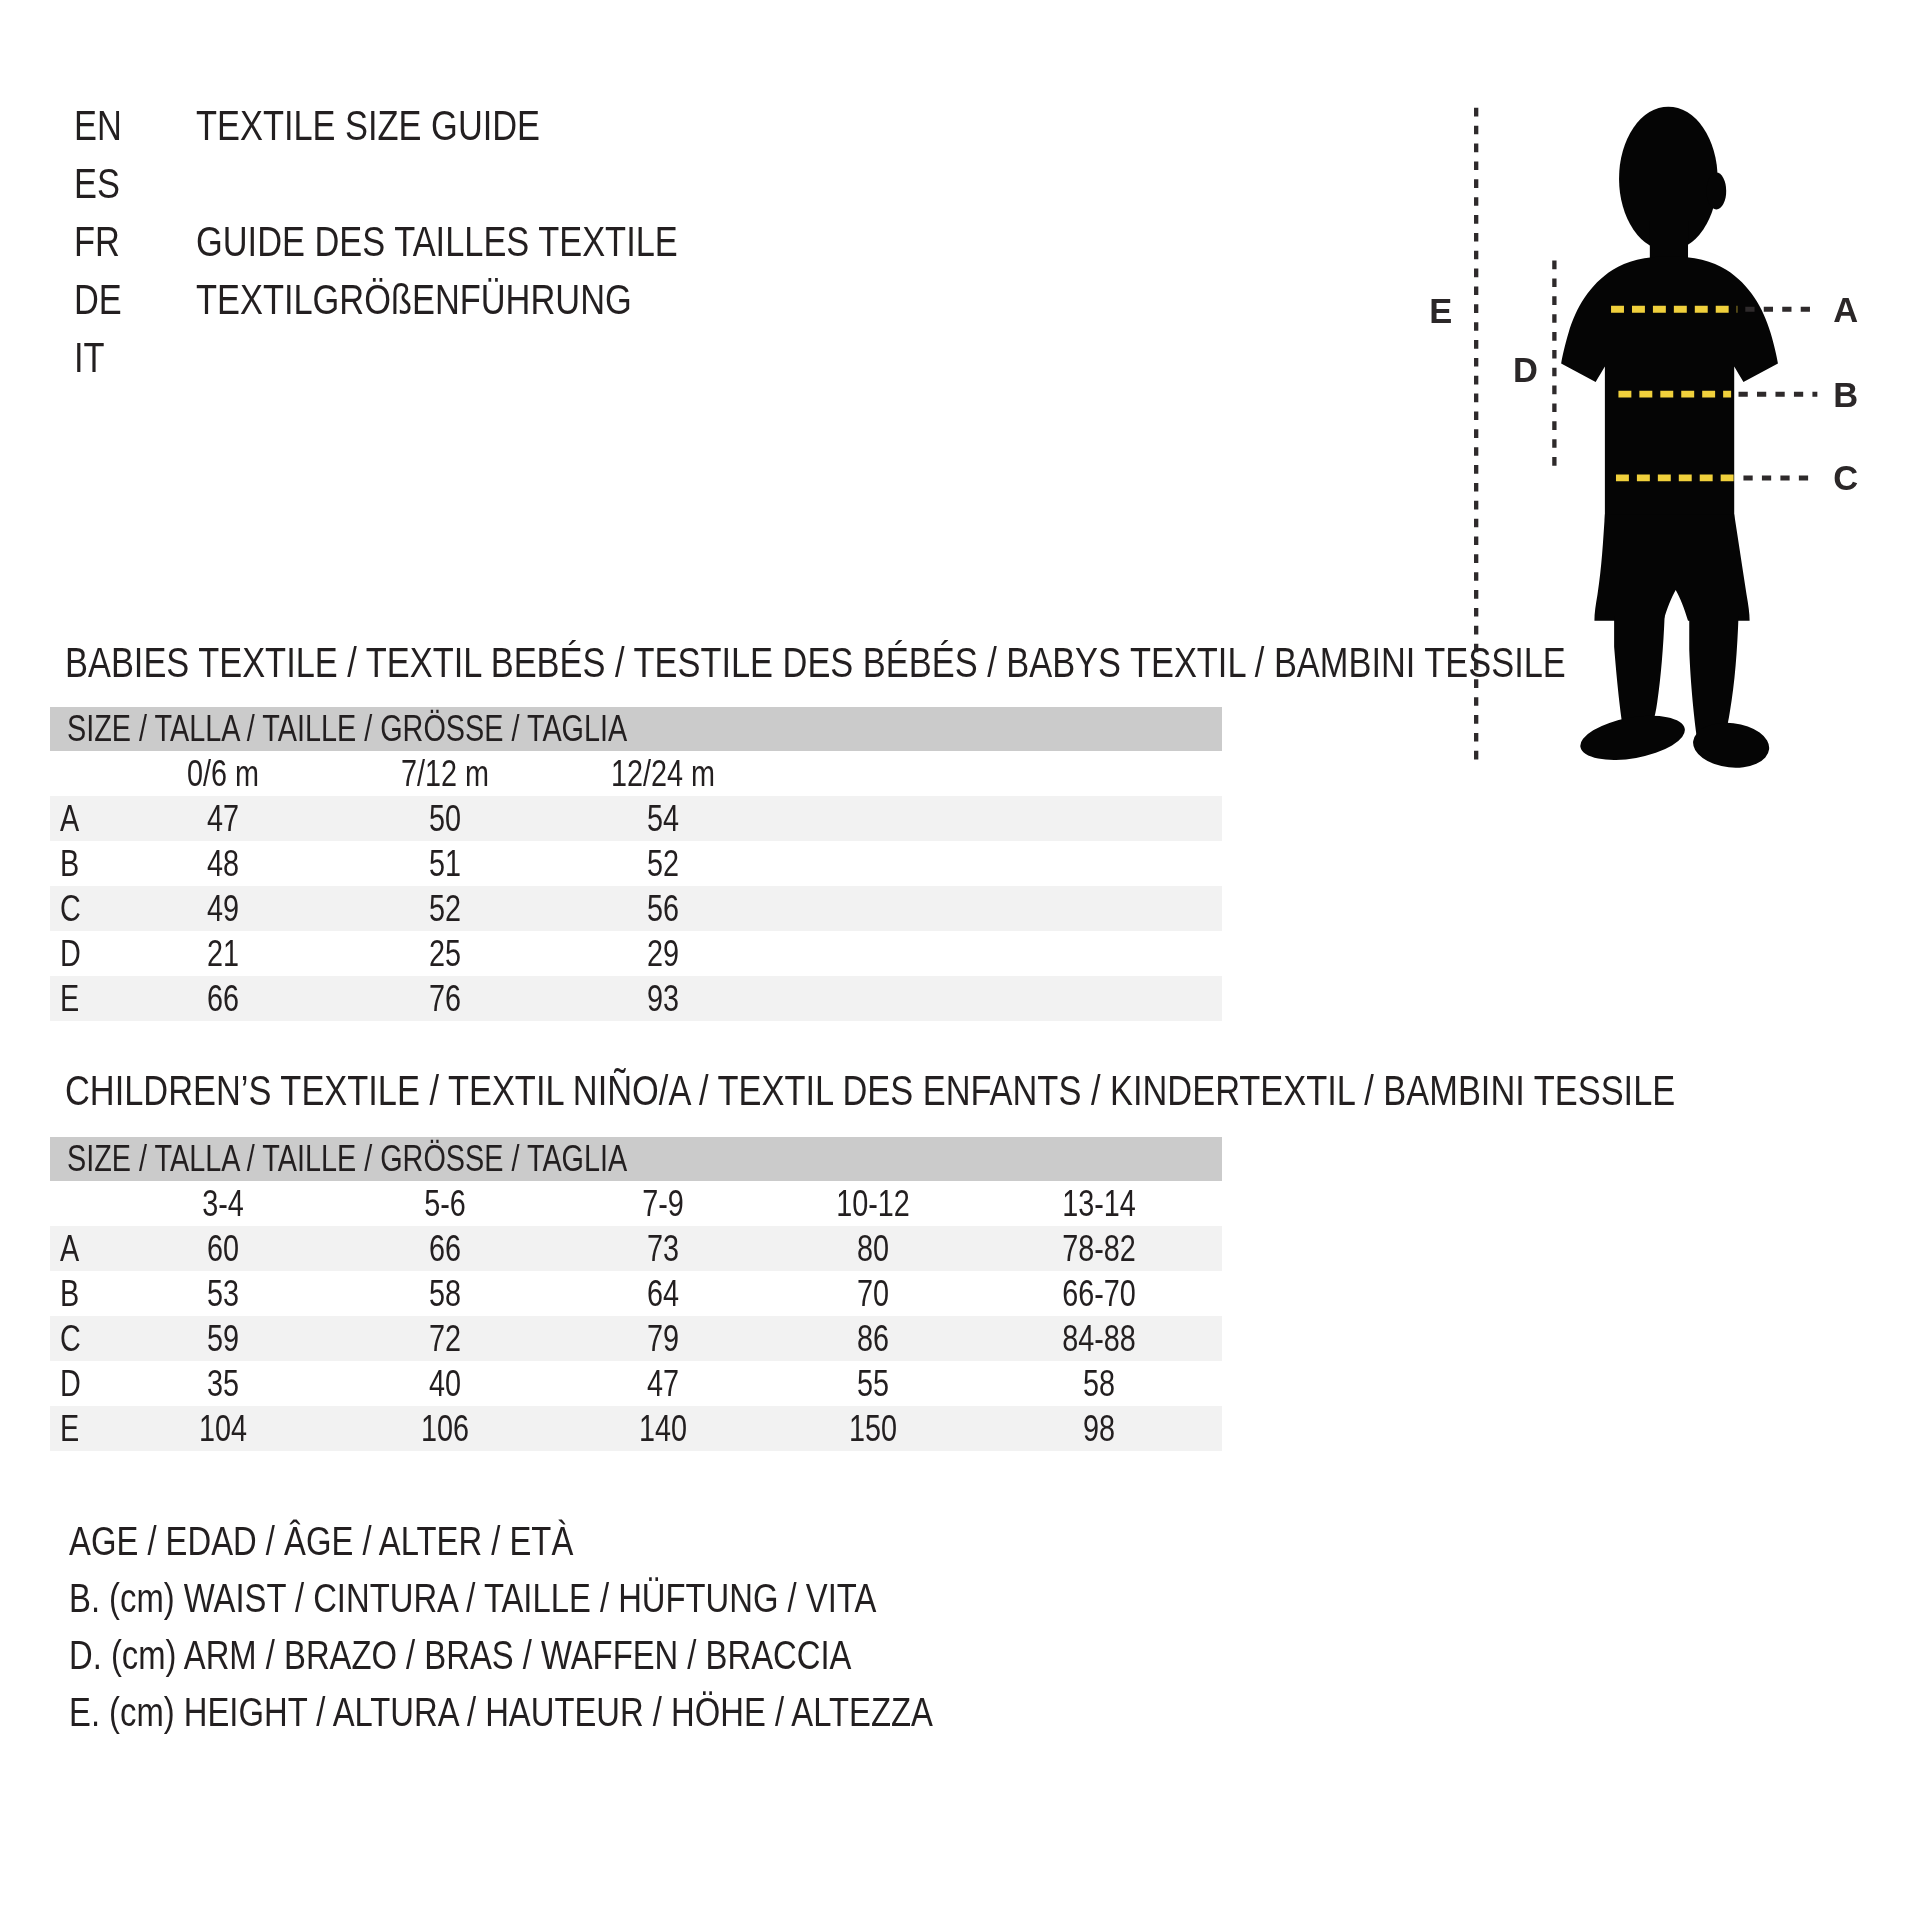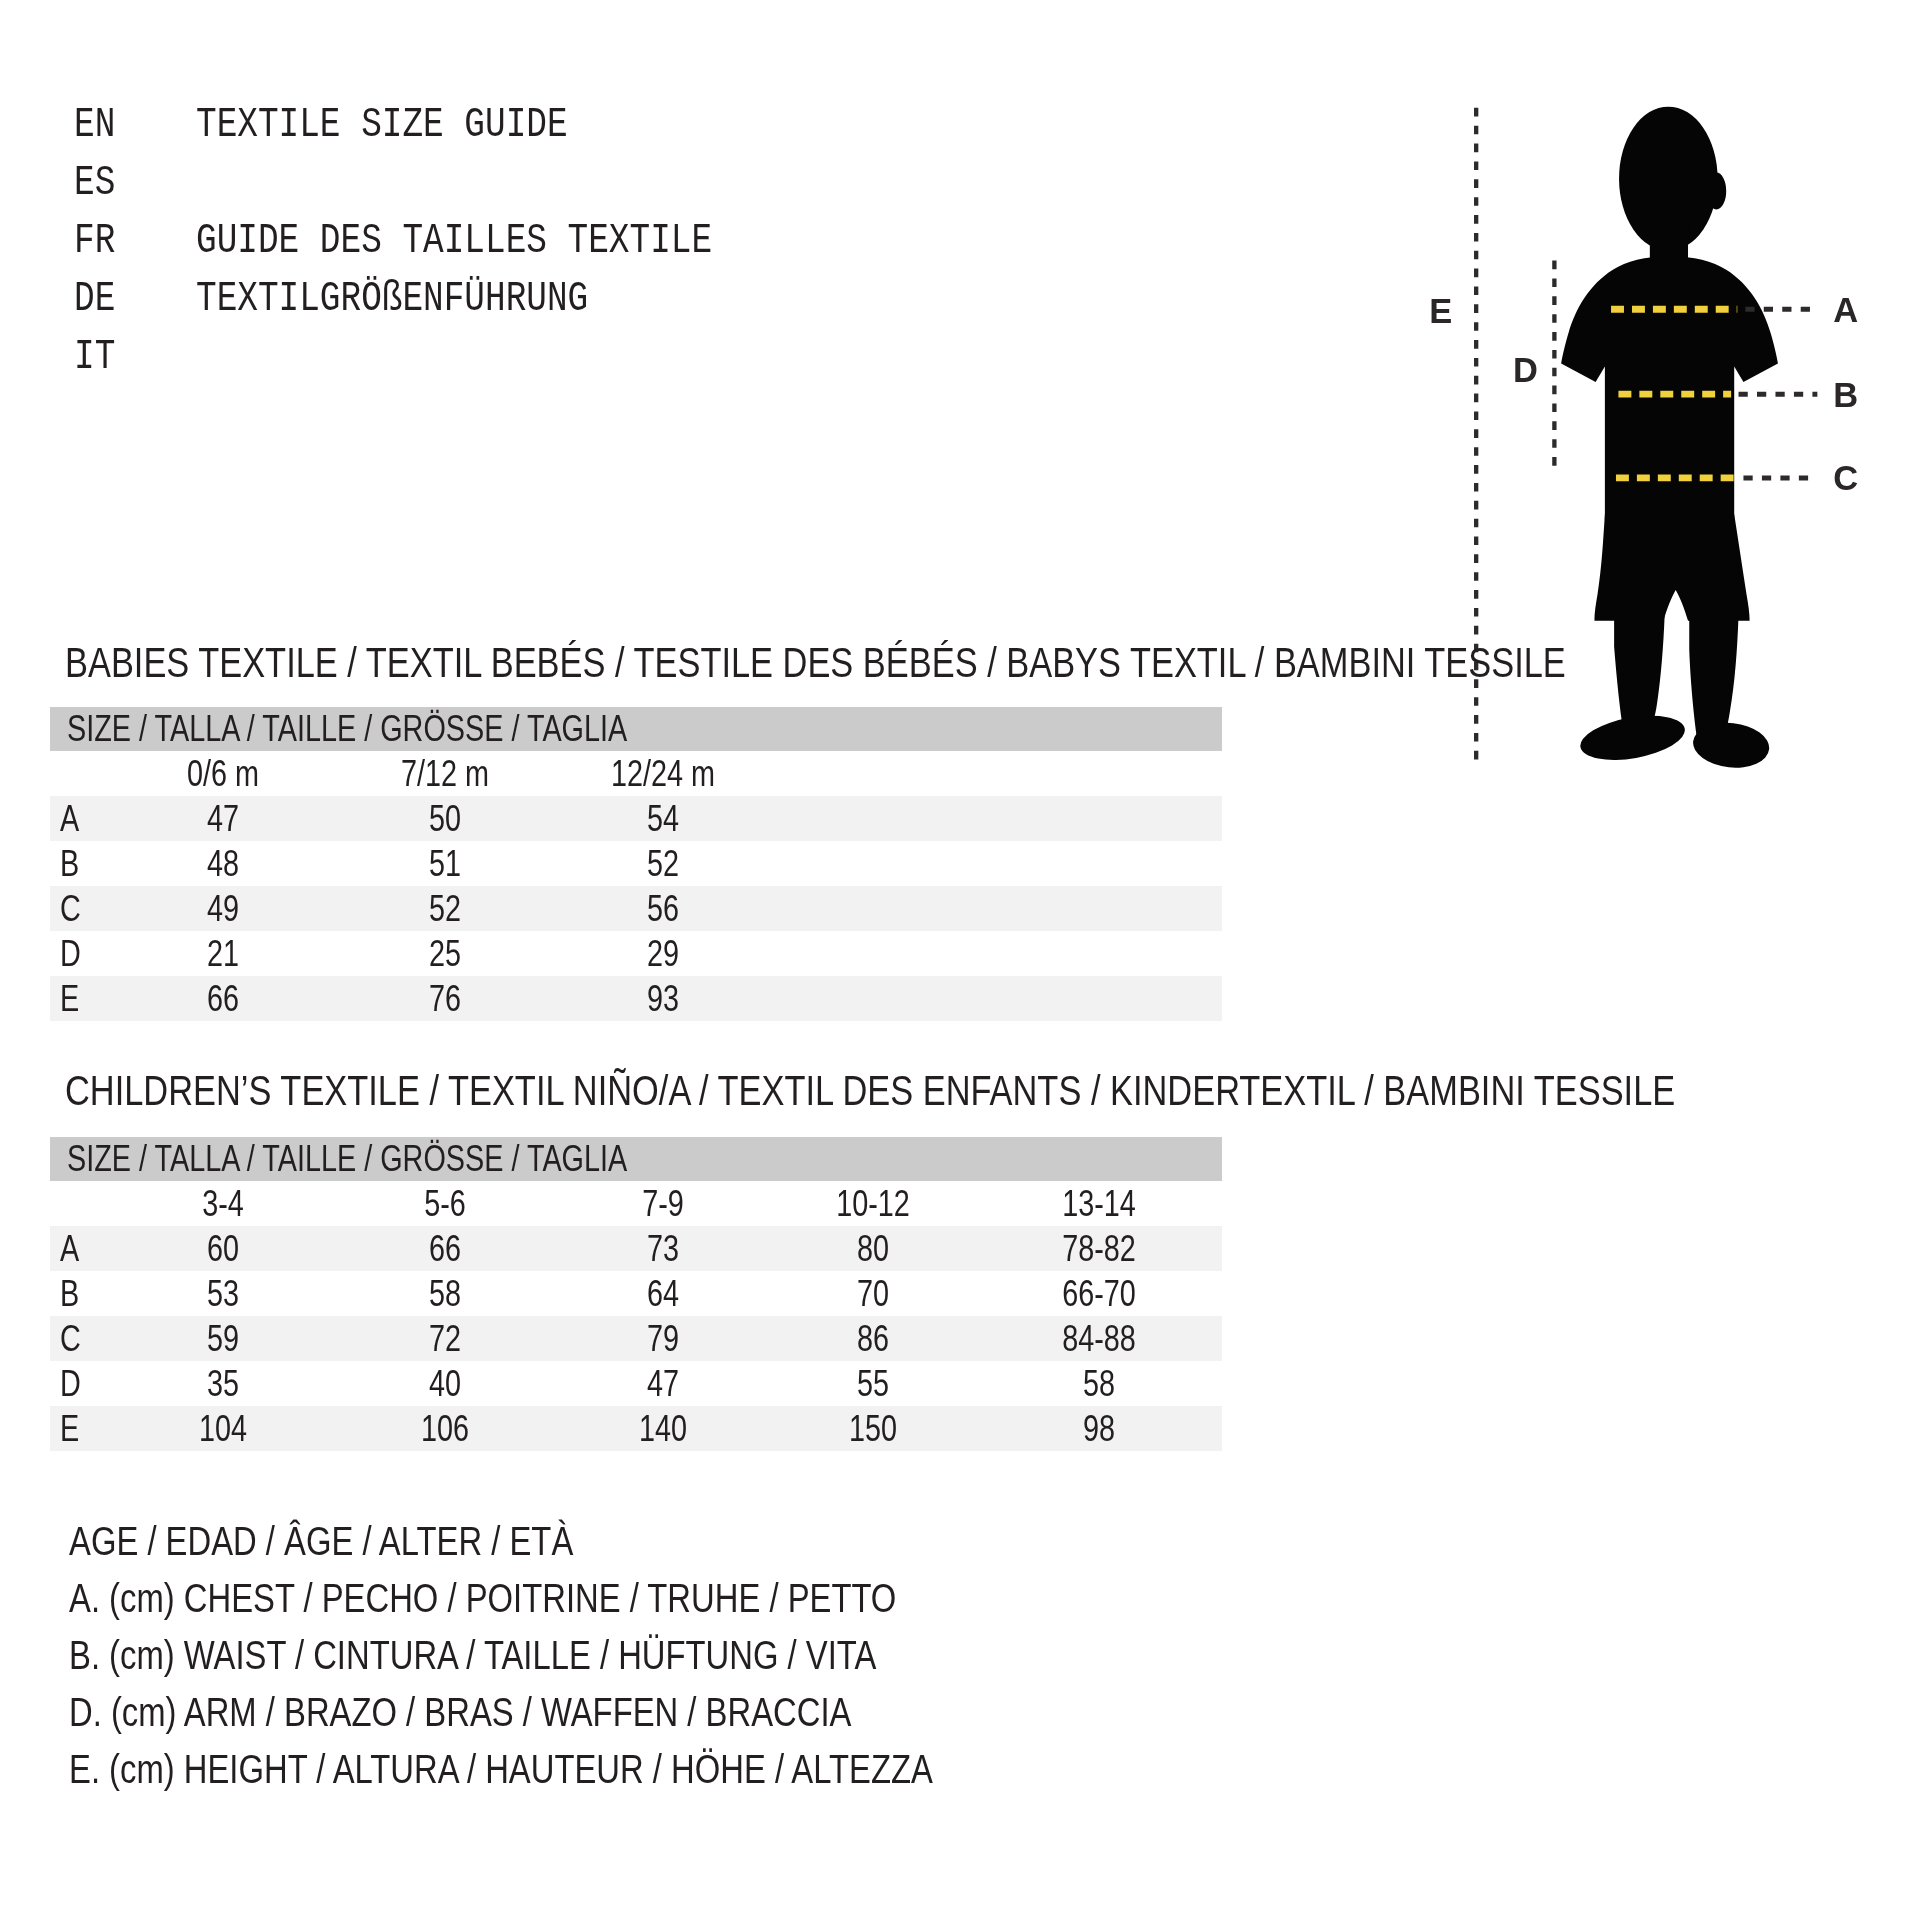--- a/index.html
+++ b/index.html
@@ -3,21 +3,21 @@
 <meta charset="utf-8">
 <style>
   html,body{margin:0;padding:0;background:#ffffff;}
   body{width:1926px;height:1926px;position:relative;overflow:hidden;
        font-family:"Liberation Sans","DejaVu Sans",sans-serif;color:#231f20;}
   .abs{position:absolute;}
   
   .cx{display:inline-block;transform:scaleX(0.8);transform-origin:0 50%;white-space:nowrap;}
   .cxc{display:inline-block;transform:scaleX(0.8);transform-origin:50% 50%;white-space:nowrap;}
   
-  .lang-block{left:74px;top:96px;font-size:43px;line-height:58px;font-family:Liberation Mono, monospace;}
+  .lang-block{left:74px;top:96px;font-size:43px;line-height:58px;}
   .lang-row{display:flex;}
   .lang-code{width:122px;flex:0 0 122px;}
   
   .section-heading{left:65px;font-size:43px;line-height:49px;}
   
   .size-table{left:50px;width:1172px;}
   .size-bar{height:44px;background:#cbcbcb;display:flex;align-items:center;padding-left:17px;
             box-sizing:border-box;font-size:36px;}
   .trow{display:grid;grid-template-columns:62px 222px 223px 213px 206px 246px;
         height:45px;align-items:center;font-size:36px;}
@@ -223,18 +223,17 @@
     <div class="cell"><span class="cxc">104</span></div>
     <div class="cell"><span class="cxc">106</span></div>
     <div class="cell"><span class="cxc">140</span></div>
     <div class="cell"><span class="cxc">150</span></div>
     <div class="cell"><span class="cxc">98</span></div>
   </div>
 </div>
 
 <div class="abs legend-block">
   <span class="legend-line"><span class="cx">AGE / EDAD / ÂGE / ALTER / ETÀ</span></span>
-  <span class="legend-line"><span class="cx">A. (cm) CHEST / PECHO / POITRINE / TRUHE / PETTO</span></span>
   <span class="legend-line"><span class="cx">B. (cm) WAIST / CINTURA / TAILLE / HÜFTUNG / VITA</span></span>
   <span class="legend-line"><span class="cx">D. (cm) ARM / BRAZO / BRAS / WAFFEN / BRACCIA</span></span>
   <span class="legend-line"><span class="cx">E. (cm) HEIGHT / ALTURA / HAUTEUR / HÖHE / ALTEZZA</span></span>
 </div>
 
 
 </body></html>

